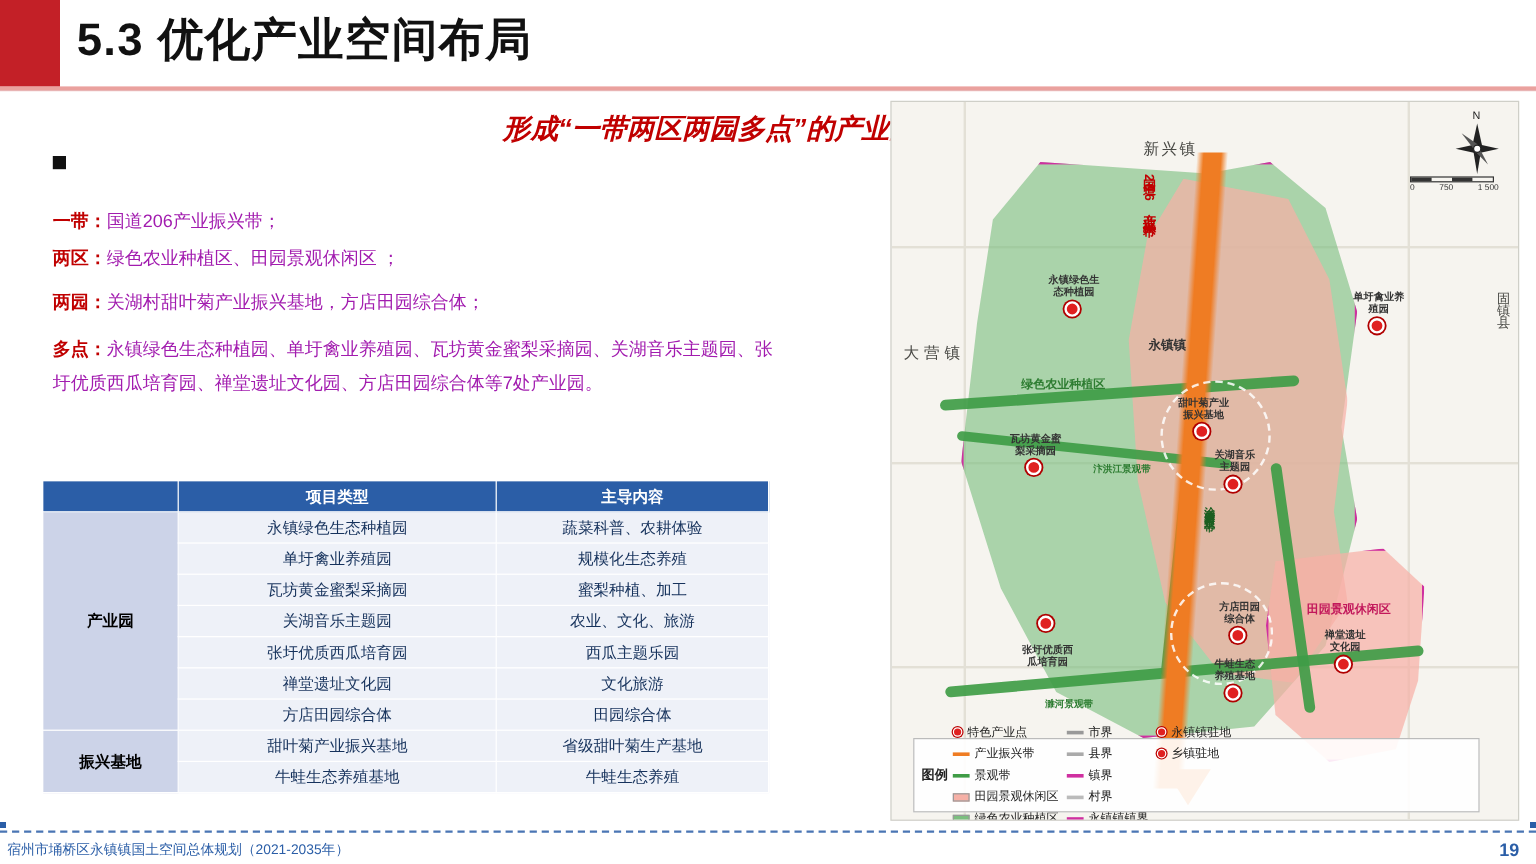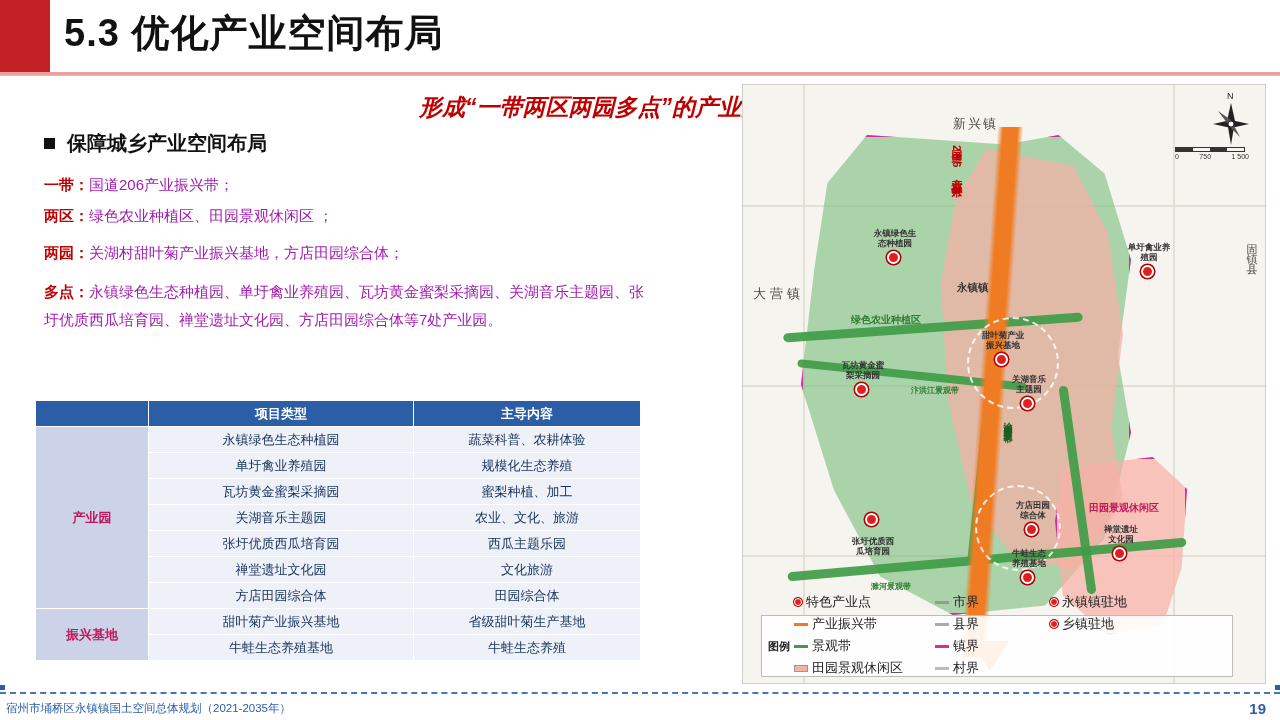--- a/index.html
+++ b/index.html
@@ -65,21 +65,21 @@
   }
   table.tbl th {
     background:#2b5ea7; color:#fff; font-weight:bold;
     border:1px solid #ffffff; height:26px; text-align:center;
   }
   table.tbl td {
     border:1px solid #ffffff; height:26px; text-align:center;
     background:#e9ecf5; color:#16325c;
   }
   table.tbl td.cat {
-    background:#ccd3e8; font-weight:bold; color:#be185d; width:120px;
+    background:#ccd3e8; font-weight:bold; color:#000000; width:120px;
   }
   table.tbl td.mid { background:#eef1f8; }
 
   
   .ftr-line {
     position:absolute; left:0; bottom:26px; width:1280px; height:0;
     border-top:2px dashed #2b5ea7; opacity:.85;
   }
   .ftr-text {
     position:absolute; left:6px; bottom:4px;
@@ -180,21 +180,21 @@
 
   
   .legend {
     position:absolute; left:18px; bottom:6px; width:472px; height:62px;
     background:rgba(255,255,255,.9); border:1px solid #bbb;
     display:flex; align-items:center; padding:4px 6px;
   }
   .legend .lg-title {
     width:26px; font-size:11px; line-height:1.1; color:#222; font-weight:bold;
   }
-  .legend .cols { display:flex; flex:1; gap:32px; font-size:13px; }
+  .legend .cols { display:flex; flex:1; gap:7px; font-size:10px; }
   .legend .col { display:flex; flex-direction:column; gap:4px; }
   .legend .item { display:flex; align-items:center; gap:4px; white-space:nowrap; color:#222;}
   .sw { width:14px; height:7px; display:inline-block; border:1px solid #999; }
   .sw.dot { width:8px;height:8px;border-radius:50%;border:1px solid #fff; box-shadow:0 0 0 1px #b00;}
   .sw.line { height:3px; border:none; }
 </style>
 </head>
 <body>
 
 <div class="hdr-bar"></div>
@@ -202,21 +202,20 @@
   <span>5.3</span>
   <span>优化产业空间布局</span>
 </div>
 <div class="hdr-rule"></div>
 <div class="hdr-rule2"></div>
 
 <div class="subtitle">形成“一带两区两园多点”的产业空间布局</div>
 
 <div class="sec-head">
   <span class="bullet"></span>
-  <span>保障城乡产业空间布局</span>
 </div>
 
 <div class="kv" id="kv0">
   <span class="k">一带：</span><span class="v">国道206产业振兴带；</span>
 </div>
 <div class="kv" id="kv1">
   <span class="k">两区：</span><span class="v">绿色农业种植区、田园景观休闲区  ；</span>
 </div>
 <div class="kv" id="kv2">
   <span class="k">两园：</span><span class="v">关湖村甜叶菊产业振兴基地，方店田园综合体；</span>

